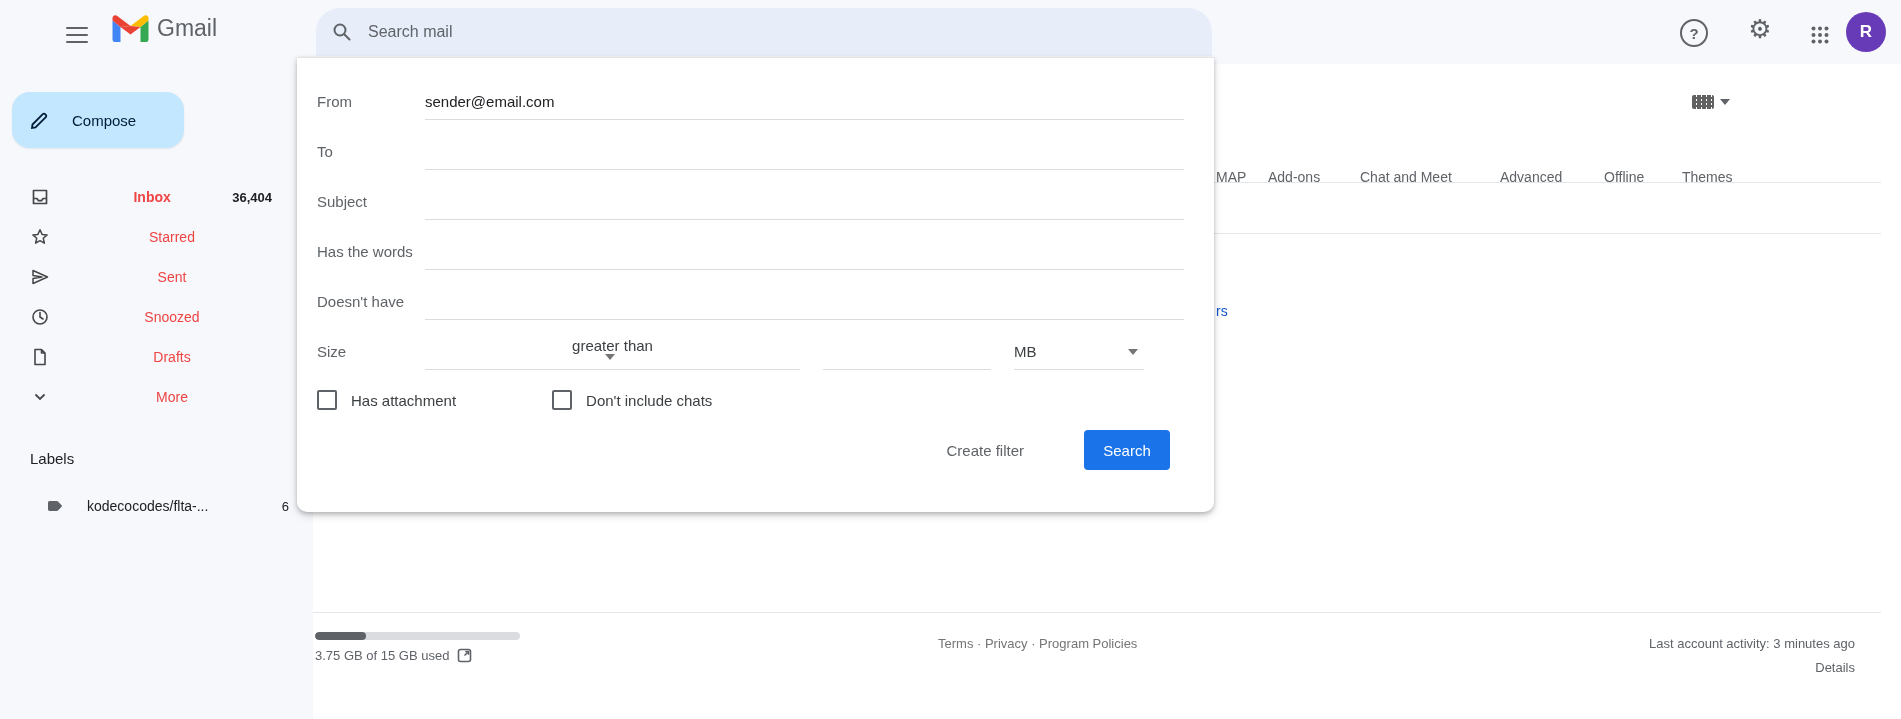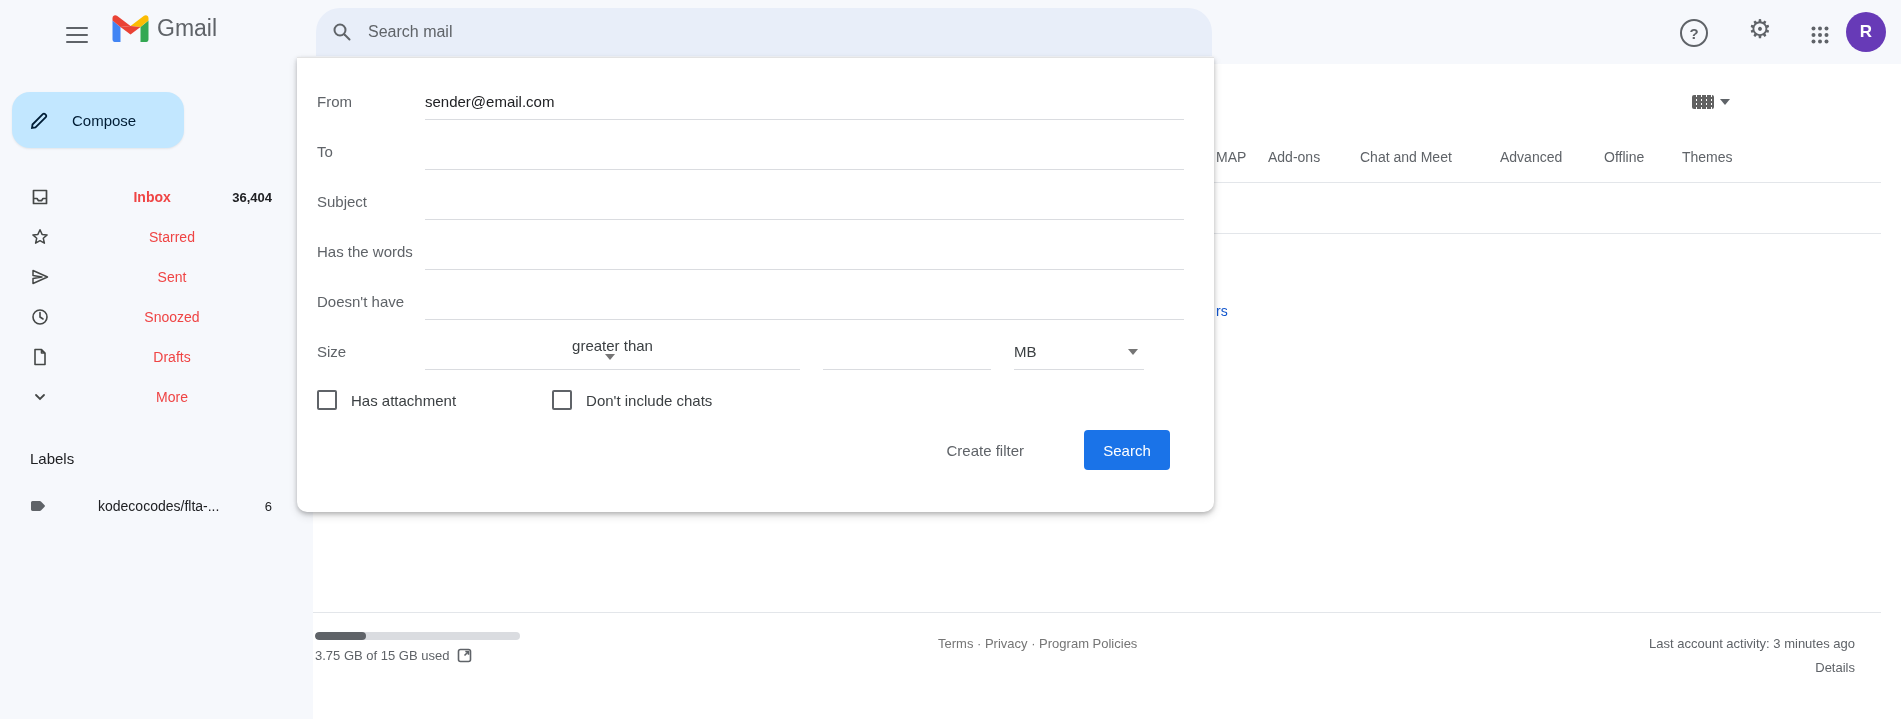--- a/index.html
+++ b/index.html
@@ -29,39 +29,39 @@
 
   
   .main{position:absolute;left:313px;top:64px;right:0;bottom:0;background:#fff;border-radius:16px 0 0 0;}
 
   
   .kbd-icon{position:absolute;left:1692px;top:95px;width:22px;height:14px;background:#616161;border-radius:2px;
        background-image:radial-gradient(#fff 0.8px,transparent 1px);background-size:5px 4px;background-position:2px 3px;cursor:pointer;}
   .kbd-caret{position:absolute;left:1720px;top:99px;width:0;height:0;border-left:5px solid transparent;
        border-right:5px solid transparent;border-top:6px solid #5f6368;cursor:pointer;}
   .settings-tabs{position:absolute;top:149px;left:0;width:100%;height:20px;}
-  .settings-tab{position:absolute;font-size:14px;color:#5f6368;cursor:pointer;white-space:nowrap;}
+  .settings-tab{position:absolute;font-size:14px;color:#5f6368;cursor:pointer;white-space:nowrap;margin-top:20px;}
   .divider{position:absolute;left:313px;right:20px;height:0;border-top:1px solid #e3e6ea;}
   .div1{top:182px;} .div2{top:233px;} .div3{top:612px;}
   .partial-link{position:absolute;left:1216px;top:303px;font-size:14px;color:#1155cc;cursor:pointer;}
 
   
   .sidebar{position:absolute;left:0;top:64px;width:300px;bottom:0;}
   .compose{position:absolute;left:12px;top:28px;width:172px;height:56px;background:#c2e7ff;border-radius:18px;
        display:flex;align-items:center;cursor:pointer;box-shadow:0 1px 2px rgba(60,64,67,.1);}
   .compose .c-ic{margin-left:18px;display:flex;}
   .compose .c-label{margin-left:22px;font-size:15px;font-weight:500;color:#001d35;}
   .nav{position:absolute;left:0;top:113px;width:284px;}
   .nav-item{height:40px;display:flex;align-items:center;border-radius:0 20px 20px 0;cursor:pointer;}
   .nav-ic{width:20px;height:20px;margin-left:30px;display:flex;align-items:center;justify-content:center;color:#444746;}
   .nav-label{margin-left:22px;font-size:14px;color:#ef4444;flex:1;text-align:center;}
   .nav-item.bold .nav-label,.nav-item.bold .nav-count{font-weight:bold;}
   .nav-count{font-size:13px;color:#202124;margin-right:12px;}
   .labels-hd{position:absolute;left:30px;top:386px;font-size:15px;color:#202124;}
-  .label-row{position:absolute;left:0;top:424px;width:284px;height:36px;display:flex;align-items:center;cursor:pointer;border-radius:0 18px 18px 0;gap:28px;}
+  .label-row{position:absolute;left:17px;top:424px;width:284px;height:36px;display:flex;align-items:center;cursor:pointer;border-radius:0 18px 18px 0;}
   .label-row .nav-ic{margin-left:28px;}
   .label-name{margin-left:22px;font-size:14px;color:#202124;flex:1;white-space:nowrap;overflow:hidden;}
   .label-count{font-size:13px;color:#202124;margin-right:12px;}
 
   
   .dialog{position:absolute;left:297px;top:57px;width:917px;height:455px;background:#fff;z-index:30;
        border-top:1px solid #e3e3e3;border-radius:0 0 10px 10px;box-sizing:border-box;
        box-shadow:0 2px 4px rgba(0,0,0,.22),0 4px 10px rgba(0,0,0,.12);padding:12px 30px 0 20px;}
   .frow{height:50px;display:flex;align-items:flex-end;}
   .frow .flabel{width:108px;font-size:15px;color:#5f6368;padding-bottom:10px;flex-shrink:0;}

